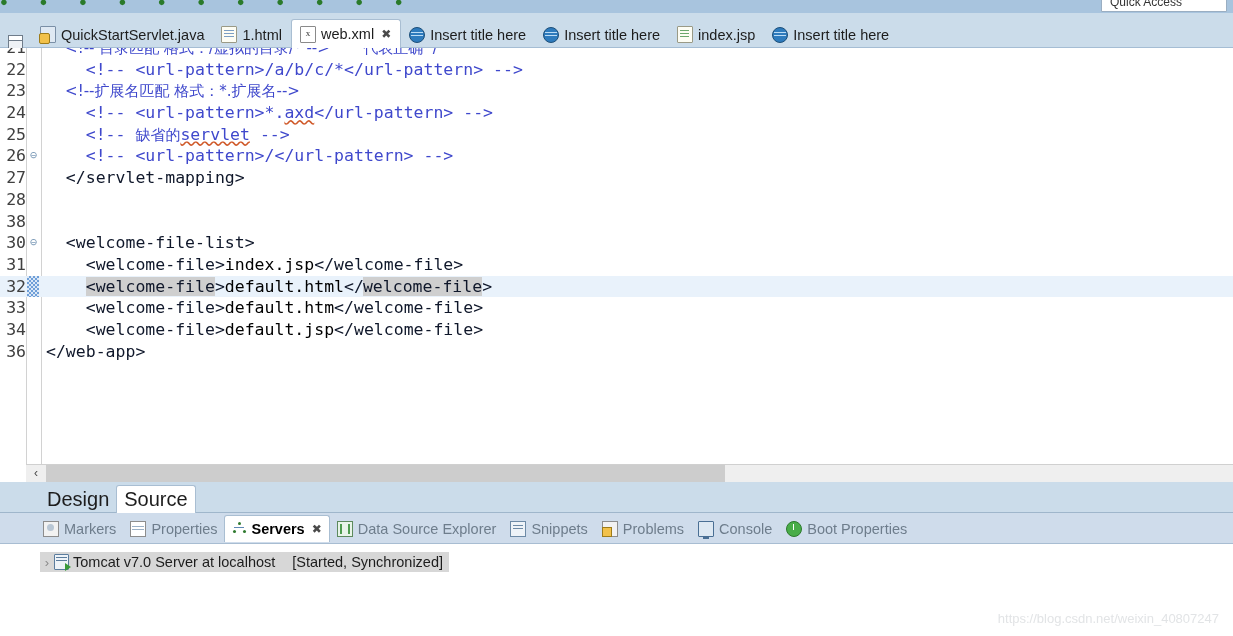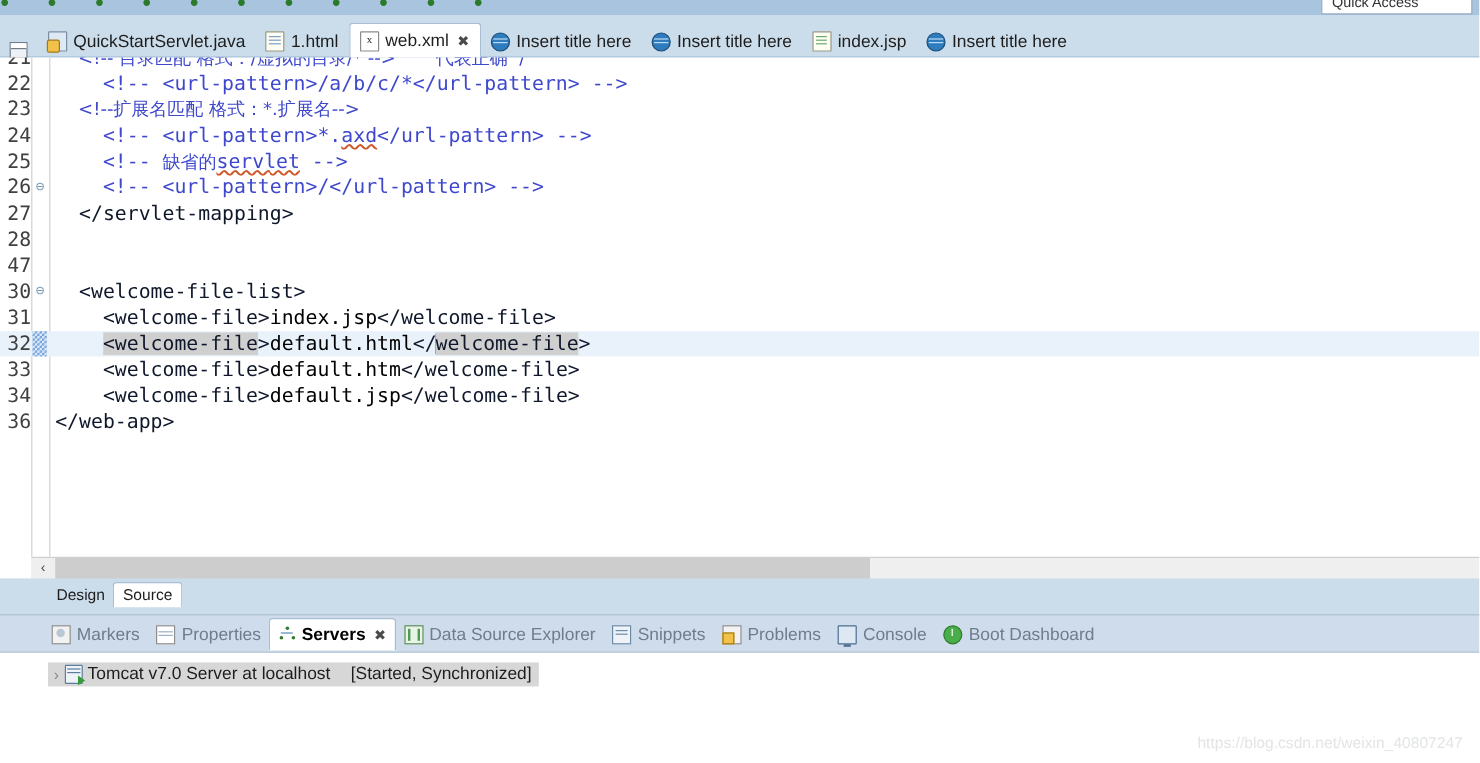--- a/index.html
+++ b/index.html
@@ -250,21 +250,21 @@
     width: 1233px; height: 31px;
     background: #cbdcea;
     border-bottom: 1px solid #9fb6cb;
     box-sizing: border-box;
   }
   .ds-tabs {
     position: absolute; left: 40px; top: 3px;
     display: flex; align-items: flex-end;
   }
   .ds-tab {
-    font-size: 13px;
+    font-size: 20px;
     padding: 2px 7px 3px 7px;
     color: #1d1d1d;
     box-sizing: border-box;
   }
   .ds-tab.active {
     background: #ffffff;
     border: 1px solid #a9bed2;
     border-bottom: none;
     border-radius: 3px 3px 0 0;
   }
@@ -446,21 +446,21 @@
     <div class="annot-col"></div>
     <div class="code-area" id="code-area">
         <div class="line" style="margin-top: -11px;"><span class="lnum">21</span><span class="ltext"><span class="cmt-cn">    &lt;!-- 目录匹配 格式：/虚拟的目录/* --&gt;       代表正确  /</span></span></div>
         <div class="line"><span class="lnum">22</span><span class="ltext"><span class="cmt">    &lt;!-- &lt;url-pattern&gt;/a/b/c/*&lt;/url-pattern&gt; --&gt;</span></span></div>
         <div class="line"><span class="lnum">23</span><span class="ltext"><span class="cmt-cn">    &lt;!--扩展名匹配 格式：*.扩展名--&gt;</span></span></div>
         <div class="line"><span class="lnum">24</span><span class="ltext"><span class="cmt">    &lt;!-- &lt;url-pattern&gt;*.</span><span class="cmt squig">axd</span><span class="cmt">&lt;/url-pattern&gt; --&gt;</span></span></div>
         <div class="line"><span class="lnum">25</span><span class="ltext"><span class="cmt">    &lt;!-- </span><span class="cmt-cn">缺省的</span><span class="cmt squig">servlet</span><span class="cmt"> --&gt;</span></span></div>
         <div class="line"><span class="lnum">26</span><span class="fold">⊖</span><span class="ltext"><span class="cmt">    &lt;!-- &lt;url-pattern&gt;/&lt;/url-pattern&gt; --&gt;</span></span></div>
         <div class="line"><span class="lnum">27</span><span class="ltext"><span class="tag">  &lt;/servlet-mapping&gt;</span></span></div>
         <div class="line"><span class="lnum">28</span><span class="ltext"></span></div>
-        <div class="line"><span class="lnum">47</span><span class="ltext"></span></div>
+        <div class="line"><span class="lnum">38</span><span class="ltext"></span></div>
         <div class="line"><span class="lnum">30</span><span class="fold">⊖</span><span class="ltext"><span class="tag">  &lt;welcome-file-list&gt;</span></span></div>
         <div class="line"><span class="lnum">31</span><span class="ltext"><span class="tag">    &lt;welcome-file&gt;</span><span class="txt">index.jsp</span><span class="tag">&lt;/welcome-file&gt;</span></span></div>
         <div class="line hl"><span class="lnum">32</span><span class="ltext"><span class="tag">    </span><span class="tag sel-tag">&lt;welcome-file</span><span class="tag">&gt;</span><span class="txt">default.html</span><span class="tag">&lt;/</span><span class="caret"></span><span class="tag sel-tag">welcome-file</span><span class="tag">&gt;</span></span></div>
         <div class="line"><span class="lnum">33</span><span class="ltext"><span class="tag">    &lt;welcome-file&gt;</span><span class="txt">default.htm</span><span class="tag">&lt;/welcome-file&gt;</span></span></div>
         <div class="line"><span class="lnum">34</span><span class="ltext"><span class="tag">    &lt;welcome-file&gt;</span><span class="txt">default.jsp</span><span class="tag">&lt;/welcome-file&gt;</span></span></div>
         <div class="line"><span class="lnum">36</span><span class="ltext"><span class="tag">&lt;/web-app&gt;</span></span></div>
       </div>
   <div class="change-bar" style="top: 228px;"></div>
     </div>
 
@@ -502,21 +502,21 @@
         <div class="btab">
           <span class="vicon problems"></span>
           <span class="blabel">Problems</span>
         </div>
         <div class="btab">
           <span class="vicon console"></span>
           <span class="blabel">Console</span>
         </div>
         <div class="btab">
           <span class="vicon boot"></span>
-          <span class="blabel">Boot Dashboard</span>
+          <span class="blabel">Boot Properties</span>
         </div>
       </div>
   </div>
 
   <div class="servers-panel">
     <div id="server-rows">
         <div class="server-row">
           <span class="twisty">›</span>
           <span class="srv-icon"></span>
           <span class="server-label">Tomcat v7.0 Server at localhost</span>

